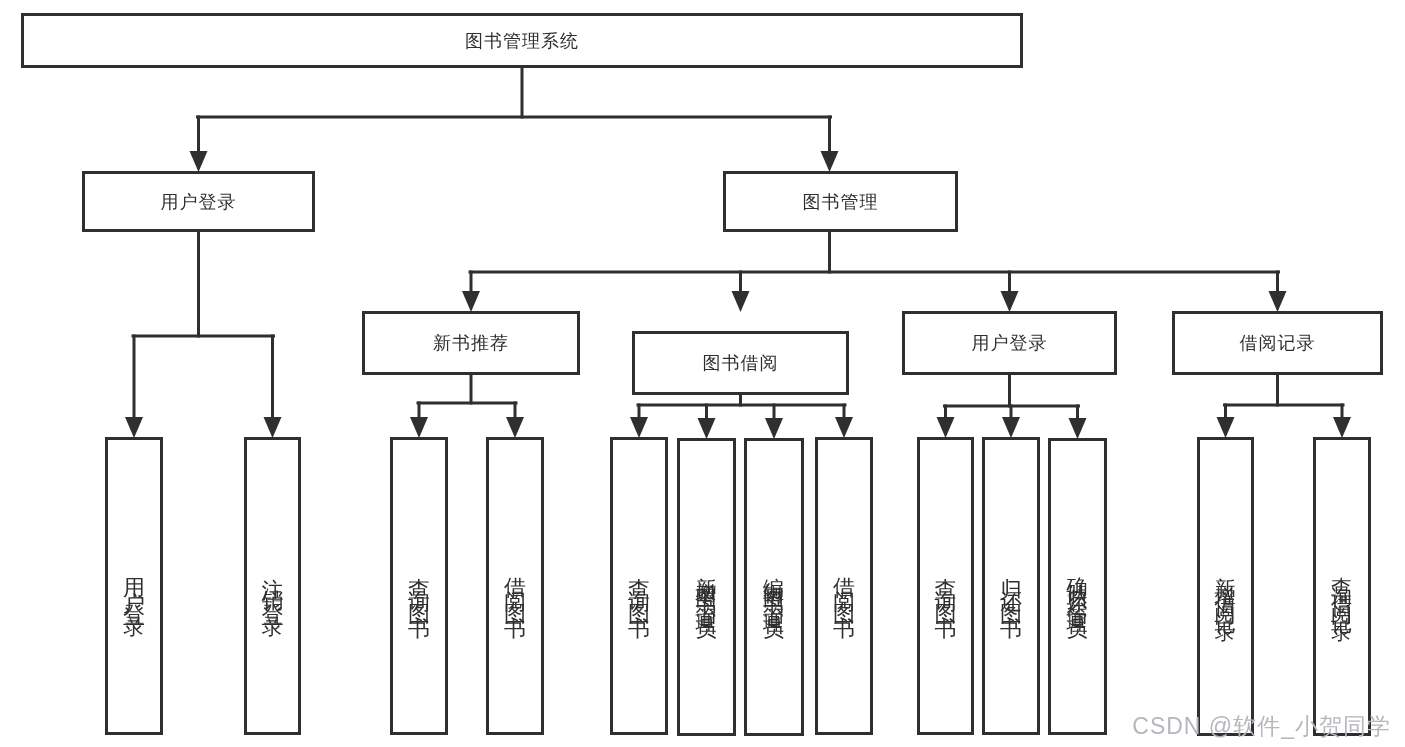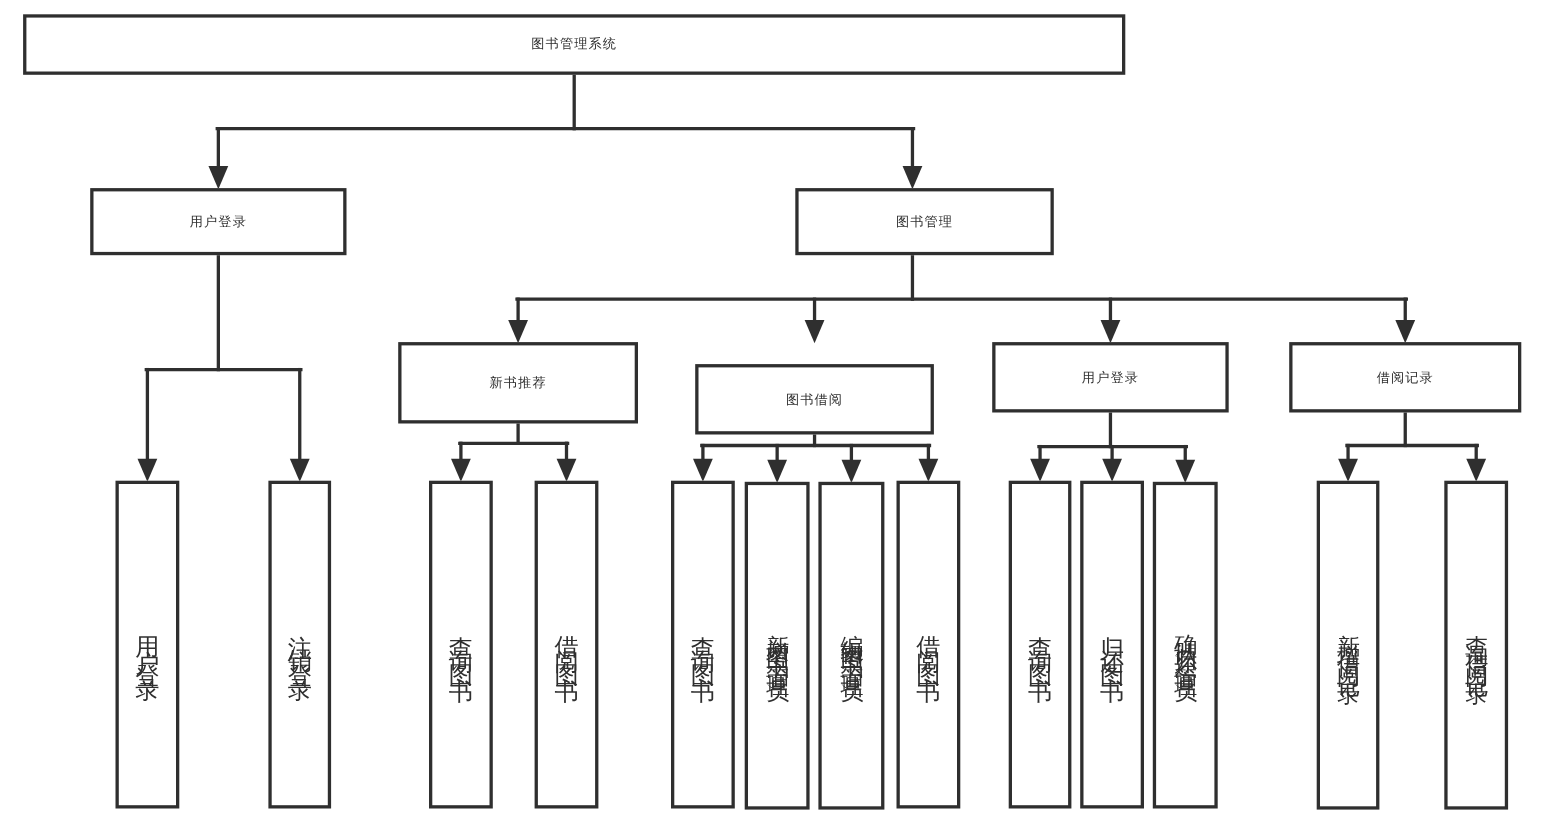--- a/index.html
+++ b/index.html
@@ -23,21 +23,21 @@
   }
   .node {
     position: absolute;
     box-sizing: border-box;
     border: 3px solid #2f2f2f;
     background: #ffffff;
     display: flex;
     align-items: center;
     justify-content: center;
     color: #2f2f2f;
-    font-size: 12px;
+    font-size: 18px;
     letter-spacing: 1px;
     text-align: center;
     z-index: 2;
   }
   .node.vertical {
     writing-mode: vertical-rl;
     text-orientation: mixed;
     line-height: 1;
     font-size: 21px;
   }
@@ -110,31 +110,32 @@
       <line x1="1224.5" y1="405" x2="1343" y2="405" stroke="#2f2f2f" stroke-width="3" stroke-linecap="square"></line>
       <line x1="1225.5" y1="405" x2="1225.5" y2="421" stroke="#2f2f2f" stroke-width="3" stroke-linecap="square"></line>
       <polygon points="1216.5,417 1234.5,417 1225.5,438" fill="#2f2f2f"></polygon>
       <line x1="1342" y1="405" x2="1342" y2="421" stroke="#2f2f2f" stroke-width="3" stroke-linecap="square"></line>
       <polygon points="1333,417 1351,417 1342,438" fill="#2f2f2f"></polygon>
     </svg>
   <div id="nodes">
       <div class="node" style="left: 21px; top: 13px; width: 1002px; height: 55px; color: rgb(47, 47, 47); border-color: rgb(47, 47, 47);">图书管理系统</div>
       <div class="node" style="left: 82px; top: 171px; width: 233px; height: 61px; color: rgb(47, 47, 47); border-color: rgb(47, 47, 47);">用户登录</div>
       <div class="node" style="left: 712px; top: 171px; width: 235px; height: 61px; color: rgb(47, 47, 47); border-color: rgb(47, 47, 47); margin-left: 11px;">图书管理</div>
-      <div class="node" style="left: 362px; top: 311px; width: 218px; height: 74px; color: rgb(47, 47, 47); border-color: rgb(47, 47, 47);">新书推荐</div>
+      <div class="node" style="left: 362px; top: 311px; width: 218px; height: 64px; color: rgb(47, 47, 47); border-color: rgb(47, 47, 47);">新书推荐</div>
       <div class="node" style="left: 632px; top: 311px; width: 217px; height: 64px; color: rgb(47, 47, 47); border-color: rgb(47, 47, 47); margin-top: 20px;">图书借阅</div>
       <div class="node" style="left: 902px; top: 311px; width: 215px; height: 64px; color: rgb(47, 47, 47); border-color: rgb(47, 47, 47);">用户登录</div>
       <div class="node" style="left: 1172px; top: 311px; width: 211px; height: 64px; color: rgb(47, 47, 47); border-color: rgb(47, 47, 47);">借阅记录</div>
       <div class="node vertical v-short" style="left: 105px; top: 437px; width: 58px; height: 298px; color: rgb(47, 47, 47); border-color: rgb(47, 47, 47);">用户登录</div>
       <div class="node vertical v-short" style="left: 244px; top: 437px; width: 57px; height: 298px; color: rgb(47, 47, 47); border-color: rgb(47, 47, 47);">注销登录</div>
       <div class="node vertical v-short" style="left: 390px; top: 437px; width: 58px; height: 298px; color: rgb(47, 47, 47); border-color: rgb(47, 47, 47);">查询图书</div>
       <div class="node vertical v-short" style="left: 486px; top: 437px; width: 58px; height: 298px; color: rgb(47, 47, 47); border-color: rgb(47, 47, 47);">借阅图书</div>
       <div class="node vertical v-short" style="left: 610px; top: 437px; width: 58px; height: 298px; color: rgb(47, 47, 47); border-color: rgb(47, 47, 47);">查询图书</div>
       <div class="node vertical v-long" style="left: 677px; top: 438px; width: 59px; height: 298px; color: rgb(47, 47, 47); border-color: rgb(47, 47, 47);">新增图书（管理员）</div>
       <div class="node vertical v-long" style="left: 744px; top: 438px; width: 60px; height: 298px; color: rgb(47, 47, 47); border-color: rgb(47, 47, 47);">编辑图书（管理员）</div>
       <div class="node vertical v-short" style="left: 815px; top: 437px; width: 58px; height: 298px; color: rgb(47, 47, 47); border-color: rgb(47, 47, 47);">借阅图书</div>
       <div class="node vertical v-short" style="left: 917px; top: 437px; width: 57px; height: 298px; color: rgb(47, 47, 47); border-color: rgb(47, 47, 47);">查询图书</div>
       <div class="node vertical v-short" style="left: 982px; top: 437px; width: 58px; height: 298px; color: rgb(47, 47, 47); border-color: rgb(47, 47, 47);">归还图书</div>
       <div class="node vertical v-long" style="left: 1048px; top: 438px; width: 59px; height: 297px; color: rgb(47, 47, 47); border-color: rgb(47, 47, 47);">确认归还（管理员）</div>
       <div class="node vertical v-medium" style="left: 1197px; top: 437px; width: 57px; height: 299px; color: rgb(47, 47, 47); border-color: rgb(47, 47, 47);">新增借阅记录</div>
       <div class="node vertical v-medium" style="left: 1313px; top: 437px; width: 58px; height: 299px; color: rgb(47, 47, 47); border-color: rgb(47, 47, 47);">查询借阅记录</div>
     </div>
+  <div id="watermark">CSDN @软件_小贺同学</div>
 </div>
 
 </body></html>

